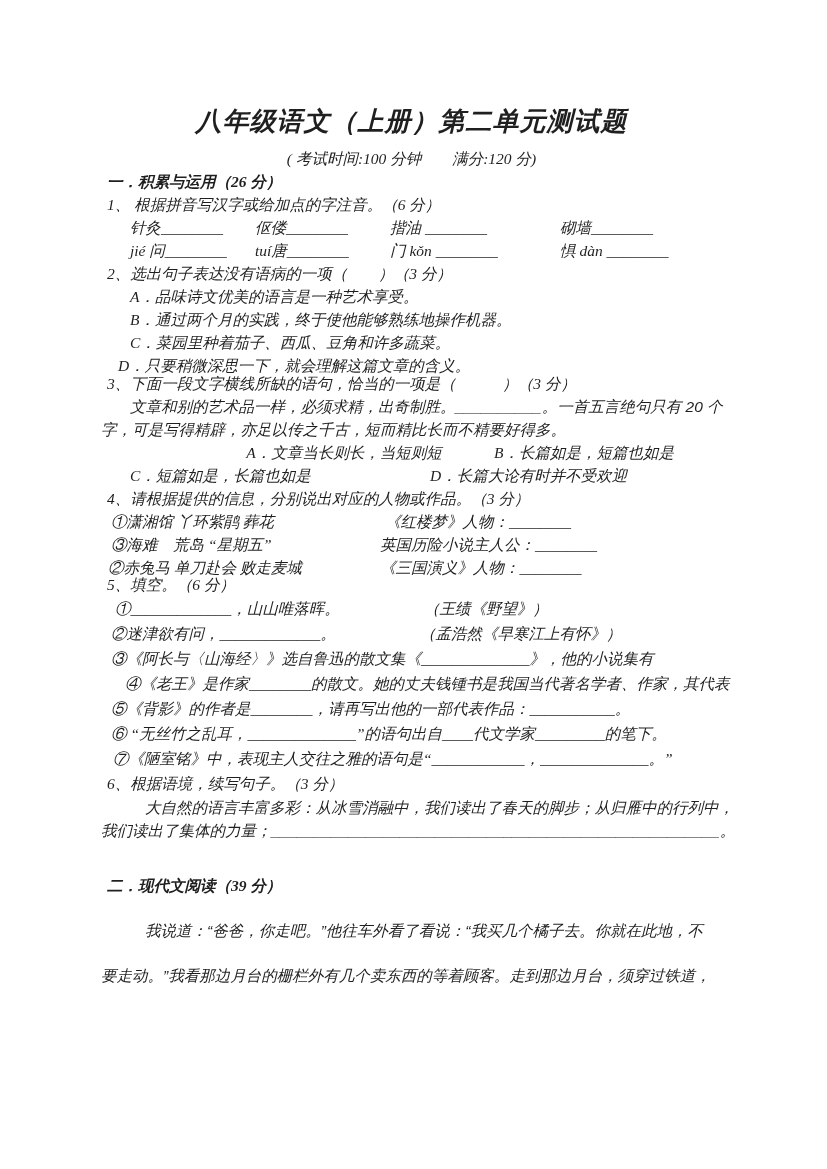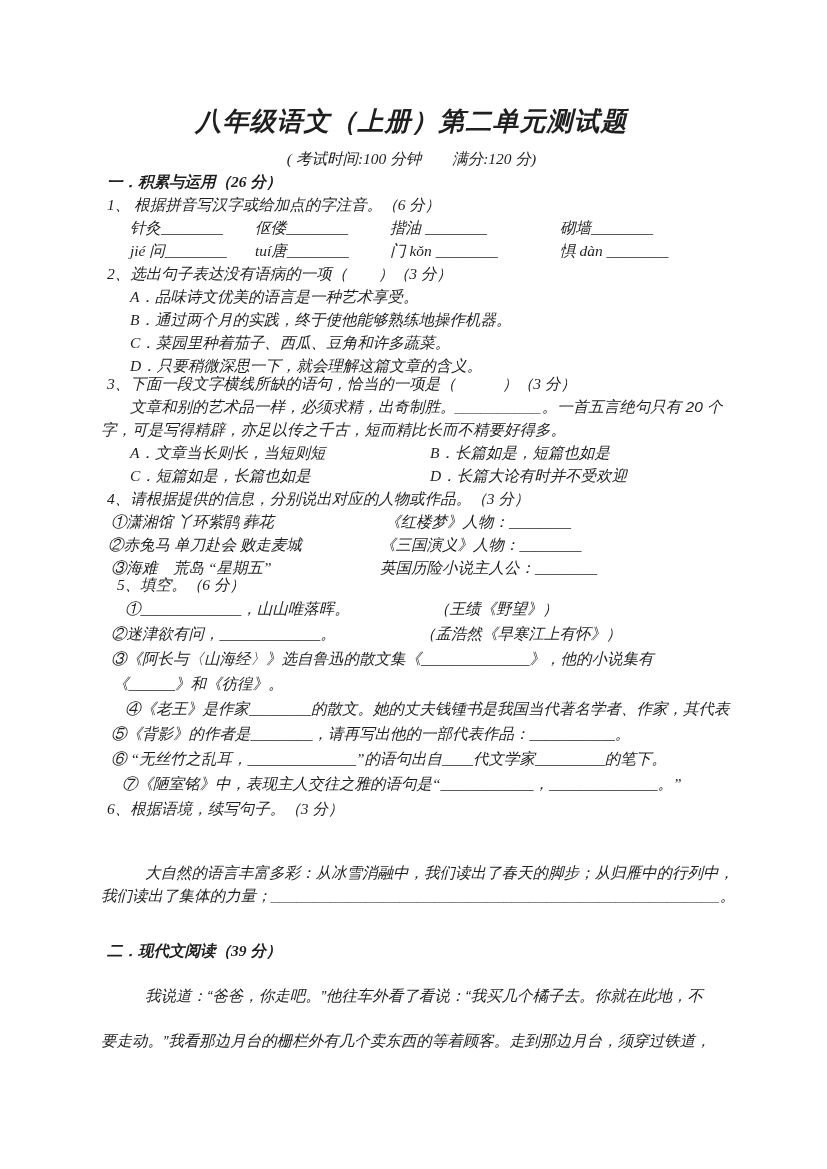--- a/index.html
+++ b/index.html
@@ -38,38 +38,37 @@
     <div class="line title">八年级语文（上册）第二单元测试题</div>
     <div class="line center" style="margin-top: 7px;">( 考试时间:100 分钟　　满分:120 分)</div>
     <div class="line bold" style="margin-left: 6px;">一．积累与运用（26 分）</div>
     <div class="line" style="margin-left: 6px;">1、 根据拼音写汉字或给加点的字注音。（6 分）</div>
     <div class="line" style="margin-left: 29px;"><span class="col" style="width: 125px;">针灸________</span><span class="col" style="width: 135px;">伛偻________</span><span class="col" style="width: 170px;">揩油 ________</span><span class="col">砌墙________</span></div>
     <div class="line" style="margin-left: 29px;"><span class="col" style="width: 125px;">jié 问________</span><span class="col" style="width: 135px;">tuí唐________</span><span class="col" style="width: 170px;">门 kǒn ________</span><span class="col">惧 dàn ________</span></div>
     <div class="line" style="margin-left: 6px;">2、选出句子表达没有语病的一项（　　）（3 分）</div>
     <div class="line" style="margin-left: 29px;">A．品味诗文优美的语言是一种艺术享受。</div>
     <div class="line" style="margin-left: 29px;">B．通过两个月的实践，终于使他能够熟练地操作机器。</div>
     <div class="line" style="margin-left: 29px;">C．菜园里种着茄子、西瓜、豆角和许多蔬菜。</div>
-    <div class="line" style="margin-left: 29px;">D．只要稍微深思一下，就会理解这篇文章的含义。</div>
+    <div class="line" style="margin-left: 17px;">D．只要稍微深思一下，就会理解这篇文章的含义。</div>
     <div class="line" style="margin-left: 6px; margin-top: -5px;">3、下面一段文字横线所缺的语句，恰当的一项是（　　　）（3 分）</div>
     <div class="line sans" style="margin-left: 29px;">文章和别的艺术品一样，必须求精，出奇制胜。__________。一首五言绝句只有 20 个</div>
     <div class="line sans">字，可是写得精辟，亦足以传之千古，短而精比长而不精要好得多。</div>
-    <div class="line" style="margin-left: 29px;"><span class="col" style="width: 300px;">A．文章当长则长，当短则短</span><span class="col">B．长篇如是，短篇也如是</span></div>
+    <div class="line" style="margin-left: 45px; text-align: center;"><span class="col" style="width: 300px;">A．文章当长则长，当短则短</span><span class="col">B．长篇如是，短篇也如是</span></div>
     <div class="line" style="margin-left: 29px;"><span class="col" style="width: 300px;">C．短篇如是，长篇也如是</span><span class="col">D．长篇大论有时并不受欢迎</span></div>
     <div class="line" style="margin-left: 6px;">4、请根据提供的信息，分别说出对应的人物或作品。（3 分）</div>
     <div class="line" style="margin-left: 10px;"><span class="col" style="width: 274px;">①潇湘馆 丫环紫鹃 葬花</span><span class="col">《红楼梦》人物：________</span></div>
+    <div class="line" style="margin-left: 10px;"><span class="col" style="width: 269px;">③海难　荒岛 “星期五”</span><span class="col">英国历险小说主人公：________</span></div>
     <div class="line" style="margin-left: 7px;"><span class="col" style="width: 272px;">②赤兔马 单刀赴会 败走麦城</span><span class="col">《三国演义》人物：________</span></div>
-    <div class="line" style="margin-left: 10px;"><span class="col" style="width: 269px;">③海难　荒岛 “星期五”</span><span class="col">英国历险小说主人公：________</span></div>
-    <div class="line" style="margin-left: 16px; margin-top: -6px;">5、填空。（6 分）</div>
-    <div class="line" style="margin-left: 24px; line-height: 25px;"><span class="col" style="width: 309px;">①_____________，山山唯落晖。</span><span class="col">（王绩《野望》）</span></div>
+    <div class="line" style="margin-left: 6px; margin-top: -6px;">5、填空。（6 分）</div>
+    <div class="line" style="margin-left: 14px; line-height: 25px;"><span class="col" style="width: 309px;">①_____________，山山唯落晖。</span><span class="col">（王绩《野望》）</span></div>
     <div class="line" style="margin-left: 10px; line-height: 25px;"><span class="col" style="width: 309px;">②迷津欲有问，_____________。</span><span class="col">（孟浩然《早寒江上有怀》）</span></div>
     <div class="line" style="margin-left: 10px; line-height: 25px;">③《阿长与〈山海经〉》选自鲁迅的散文集《______________》，他的小说集有</div>
-    <div class="line" style="margin-left: 12px; line-height: 25px;">《______》和《彷徨》。</div>
     <div class="line" style="margin-left: 24px; line-height: 25px;">④《老王》是作家________的散文。她的丈夫钱锺书是我国当代著名学者、作家，其代表</div>
     <div class="line" style="margin-left: 10px; line-height: 25px;">⑤《背影》的作者是________，请再写出他的一部代表作品：___________。</div>
     <div class="line" style="margin-left: 10px; line-height: 25px;">⑥ “无丝竹之乱耳，______________”的语句出自____代文学家_________的笔下。</div>
-    <div class="line" style="margin-left: 21px; line-height: 25px;">⑦《陋室铭》中，表现主人交往之雅的语句是“____________，______________。”</div>
+    <div class="line" style="margin-left: 12px; line-height: 25px;">⑦《陋室铭》中，表现主人交往之雅的语句是“____________，______________。”</div>
     <div class="line" style="margin-left: 6px; line-height: 25px;">6、根据语境，续写句子。（3 分）</div>
-    <div class="line sans" style="margin-left: 44px; margin-top: 40px;">大自然的语言丰富多彩：从冰雪消融中，我们读出了春天的脚步；从归雁中的行列中，</div>
+    <div class="line sans" style="margin-left: 44px;">大自然的语言丰富多彩：从冰雪消融中，我们读出了春天的脚步；从归雁中的行列中，</div>
     <div class="line sans">我们读出了集体的力量；____________________________________________________。</div>
     <div class="line bold" style="margin-left: 6px; margin-top: 32px;">二．现代文阅读（39 分）</div>
     <div class="line sans" style="margin-left: 44px; margin-top: 22px;">我说道：“爸爸，你走吧。”他往车外看了看说：“我买几个橘子去。你就在此地，不</div>
     <div class="line sans" style="margin-top: 22px;">要走动。”我看那边月台的栅栏外有几个卖东西的等着顾客。走到那边月台，须穿过铁道，</div>
   </div>
 
 </body></html>

